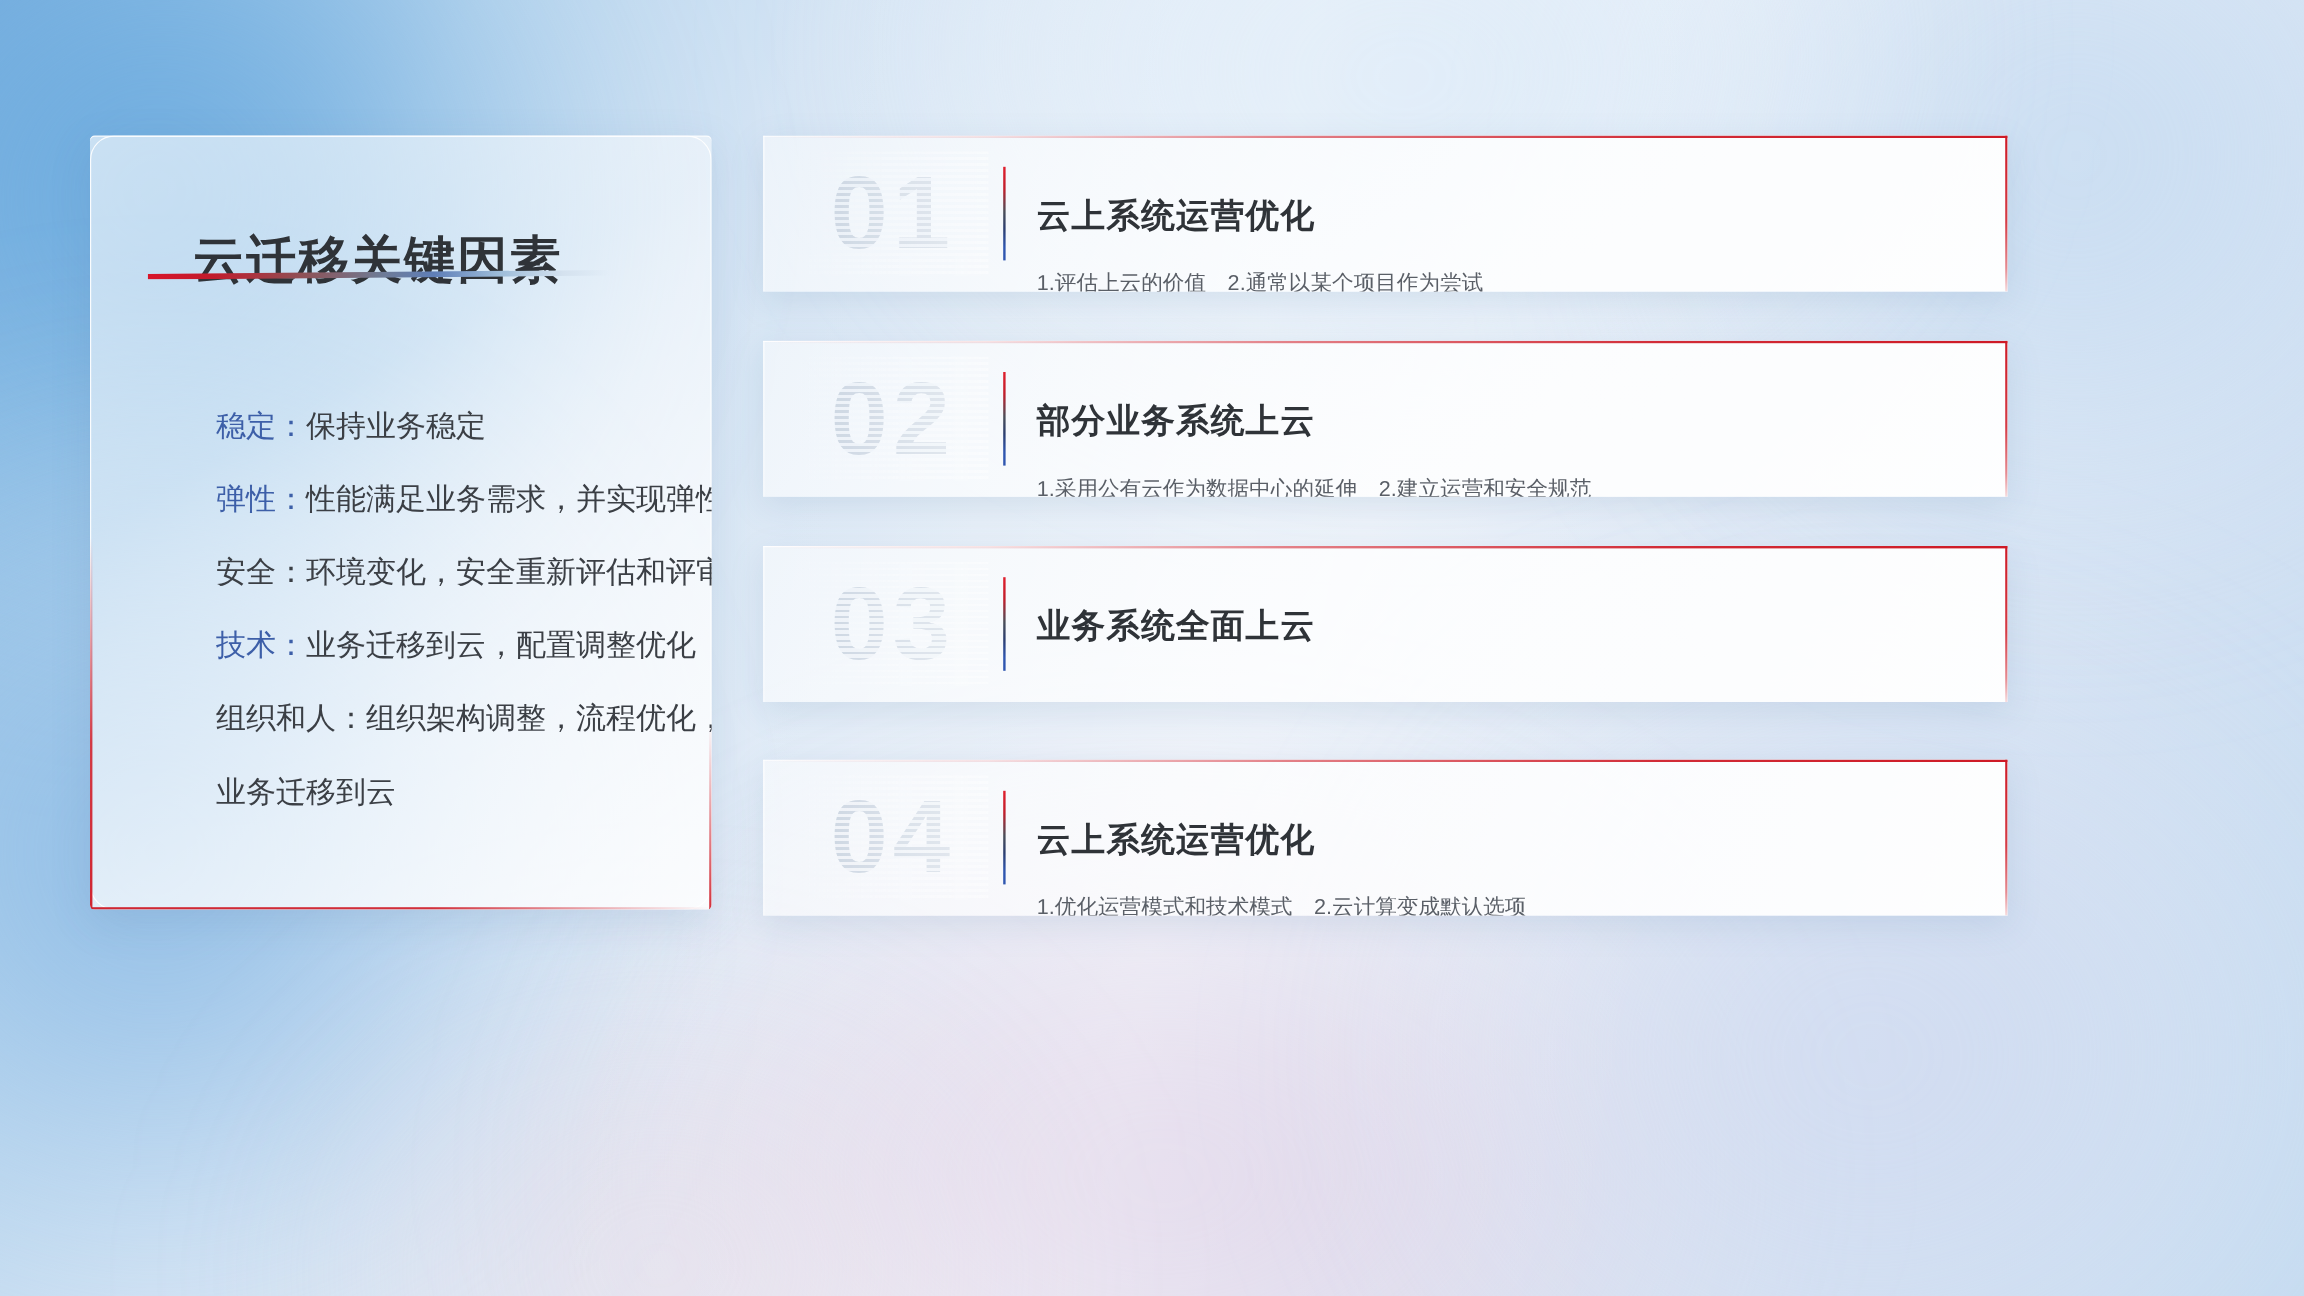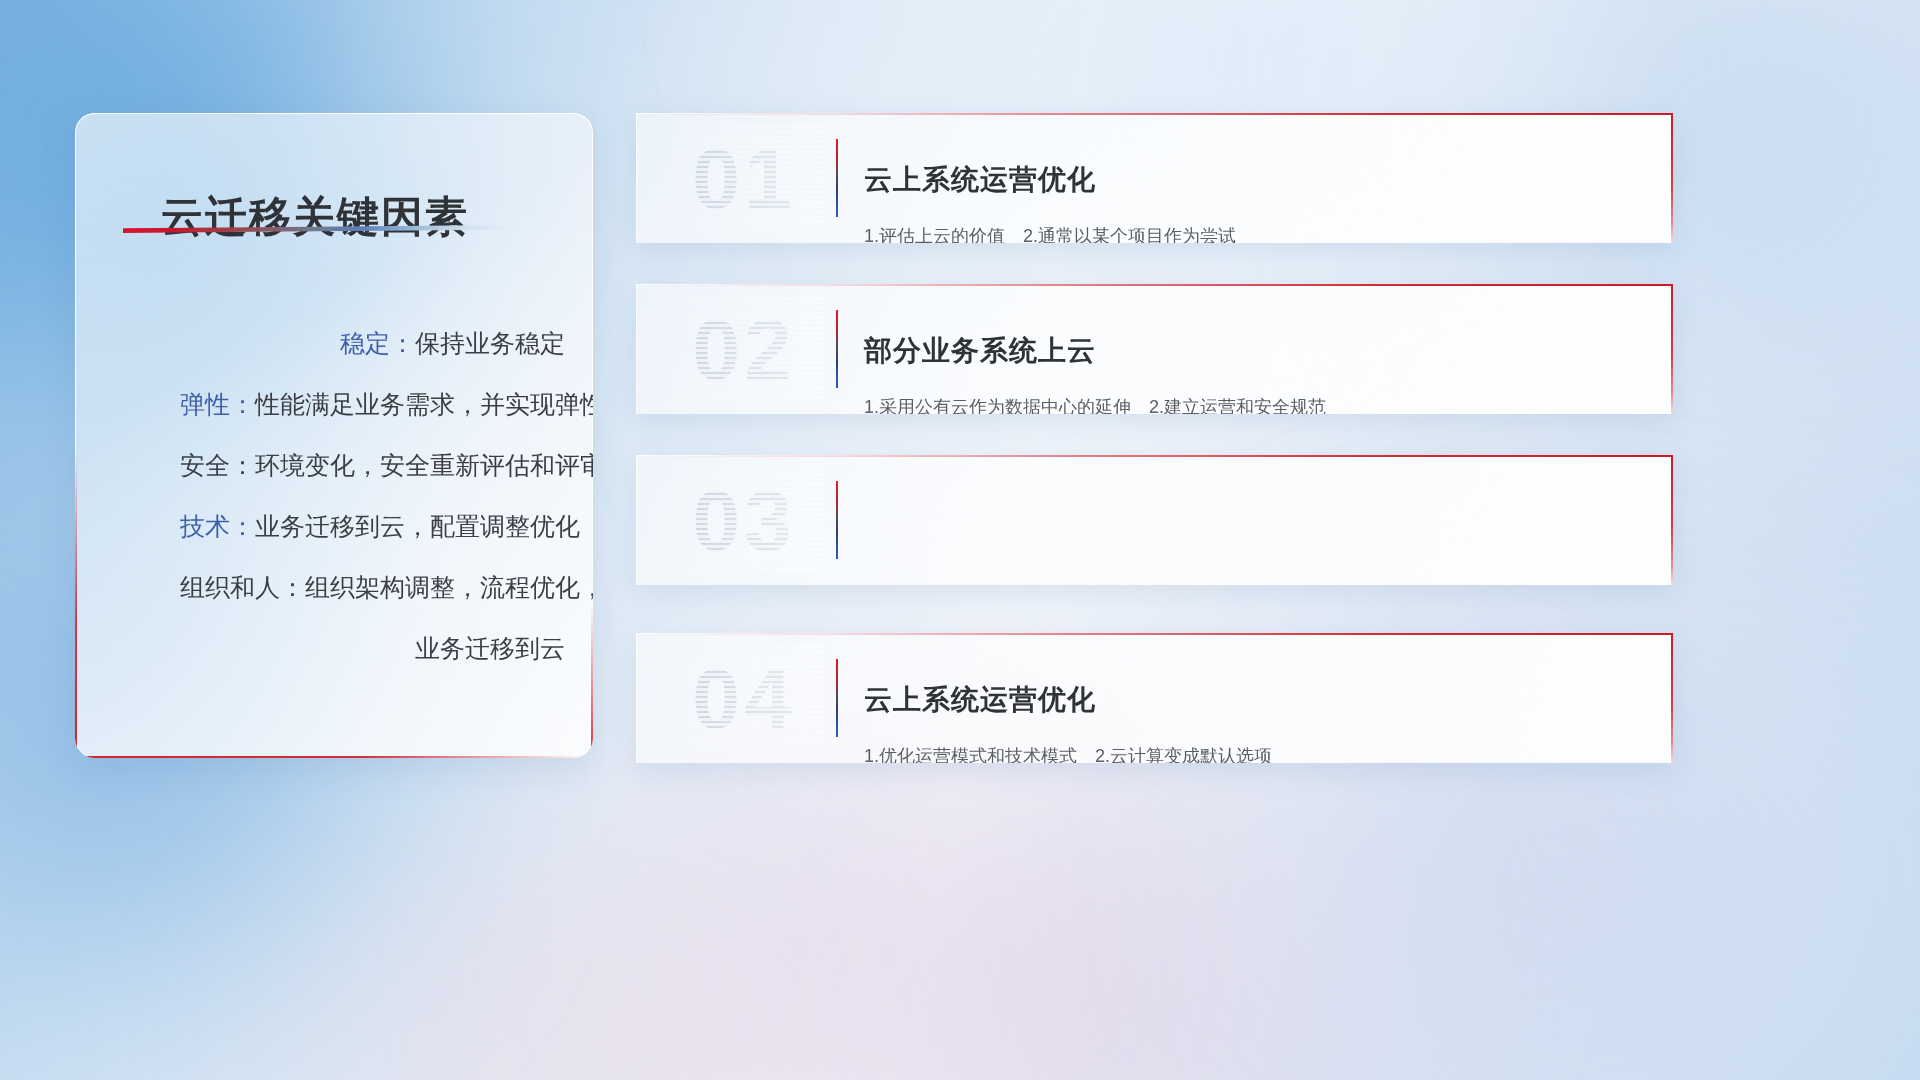--- a/index.html
+++ b/index.html
@@ -46,25 +46,24 @@
     position:absolute;inset:0;
     background:linear-gradient(100deg, rgba(255,255,255,0) 30%, rgba(255,255,255,0.30) 52%, rgba(255,255,255,0) 72%);
   }
 
   
   #stage{position:absolute;inset:0;}
 
   
   #left-panel{
     position:absolute;left:75px;top:113px;width:518px;height:645px;
-    border-radius:20px;
+    border-radius:4px;
     background:linear-gradient(150deg, rgba(255,255,255,0.62) 0%, rgba(255,255,255,0.50) 35%, rgba(255,255,255,0.72) 70%, rgba(255,255,255,0.86) 100%);
     box-shadow:0 10px 34px rgba(90,125,170,0.16), inset 0 1px 0 rgba(255,255,255,0.85);
     overflow:hidden;
-    text-align:right;
   }
   #left-panel::before{
     content:"";position:absolute;inset:0;border-radius:20px;
     border:1px solid rgba(255,255,255,0.9);
     pointer-events:none;
   }
   
   #left-panel::after{
     content:"";position:absolute;inset:0;border-radius:20px;pointer-events:none;
     border-left:2px solid rgba(206,26,38,0.0);
@@ -94,21 +93,21 @@
   #panel-title-rule{
     position:absolute;left:48px;top:112px;width:385px;height:8px;
   }
   #panel-title-rule .rule-fill{
     position:absolute;left:0;top:0;width:100%;height:100%;
     background:linear-gradient(90deg,#d8142a 0%, #c21b2c 14%, #8e5257 34%, #6f7a93 50%, #5f7fb8 62%, #9dbcd9 76%, #d5e2ef 90%, rgba(255,255,255,0) 100%);
     clip-path:polygon(0 42%, 100% 0, 100% 58%, 0 100%);
   }
 
   #panel-list{
-    position:absolute;left:105px;top:200px;right:28px;
+    position:absolute;left:105px;top:212px;right:28px;
   }
   .panel-item{
     font-size:25px;line-height:61px;color:#3b3f45;white-space:nowrap;
   }
   .panel-item .item-key{color:#3d5fa8;font-weight:400;}
   .panel-item .item-key.dark{color:#3b3f45;}
   .panel-item .item-val{color:#3b3f45;}
   .panel-item.cont{color:#3b3f45;}
 
   
@@ -242,20 +241,21 @@
       </div>
     </article>
 
     <article class="card">
       <div class="edge-top"></div>
       <div class="edge-right"></div>
       <div class="edge-left"></div>
       <div class="card-num">03</div>
       <div class="card-divider"></div>
       <div class="card-body">
+        <h2 class="card-title">业务系统全面上云</h2>
       </div>
     </article>
 
     <article class="card">
       <div class="edge-top"></div>
       <div class="edge-right"></div>
       <div class="edge-left"></div>
       <div class="card-num">04</div>
       <div class="card-divider"></div>
       <div class="card-body">

